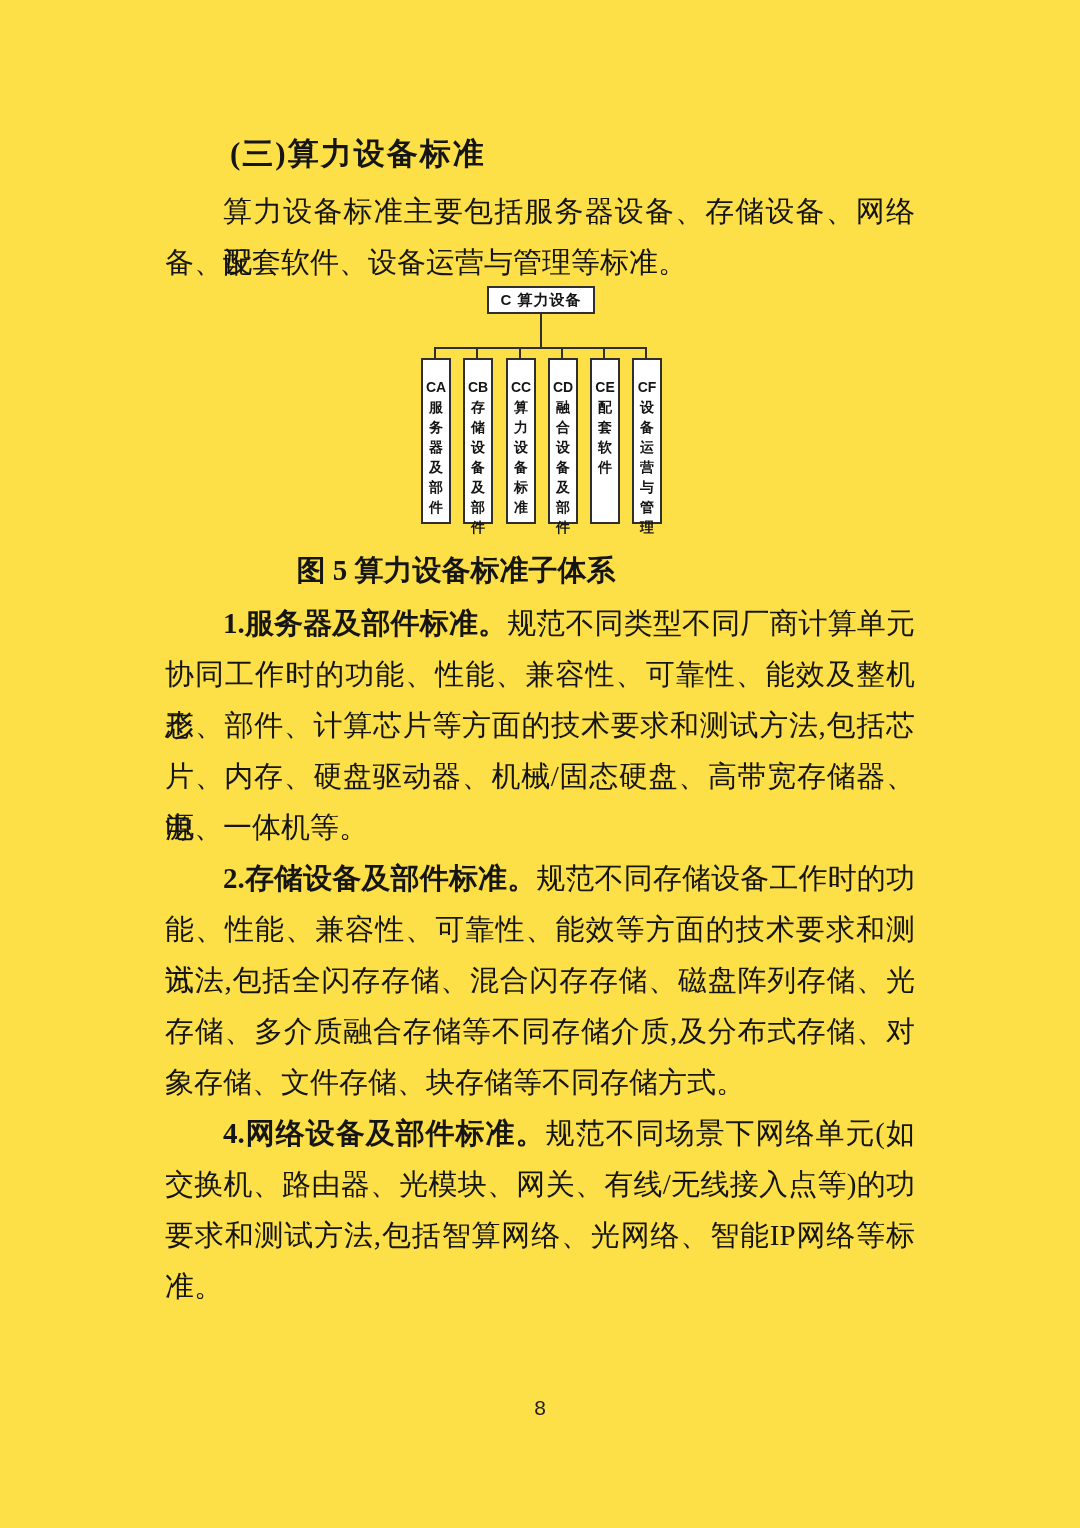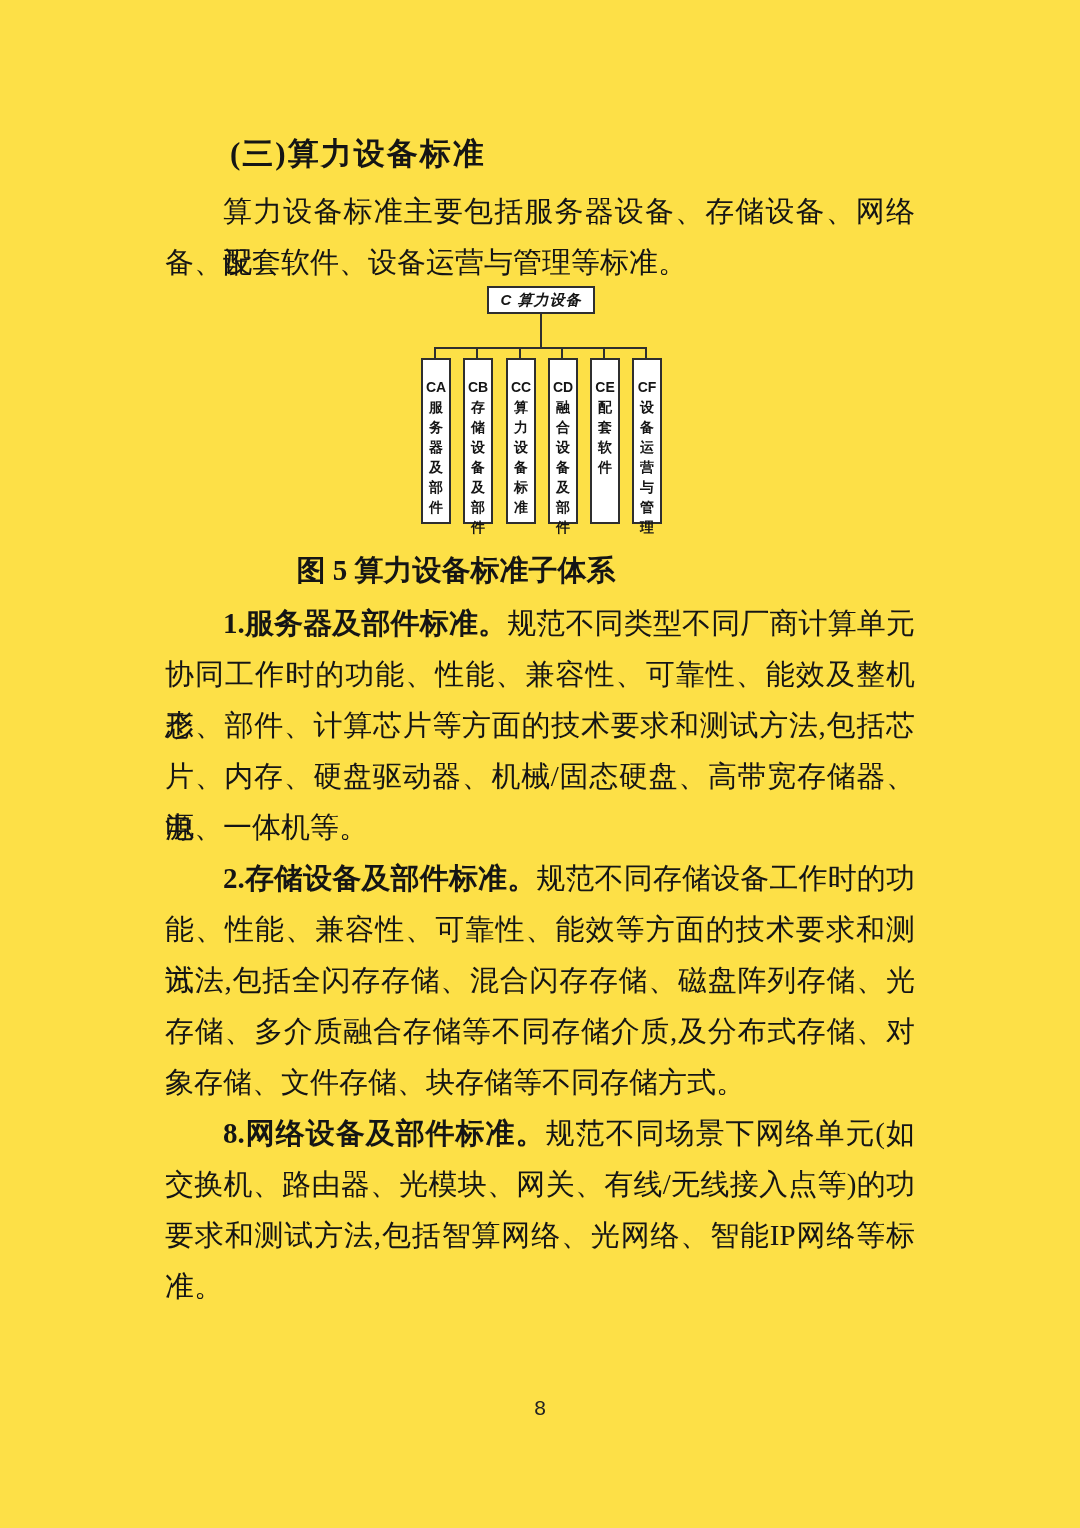--- a/index.html
+++ b/index.html
@@ -32,21 +32,21 @@
   .figure { position:absolute; left:421px; top:286px; width:242px; height:240px; }
   .figure .box {
     position:absolute; box-sizing:border-box;
     border:2px solid #2f2f2f;
     font-family:"Liberation Sans", sans-serif;
     font-weight:bold; background:#fff;
   }
   .rootbox {
     left:66px; top:0; width:108px; height:28px;
     display:flex; align-items:center; justify-content:center;
-    font-size:15px; letter-spacing:1px;font-style:italic;
+    font-size:15px; letter-spacing:1px;
   }
   .conn { position:absolute; background:#2f2f2f; }
   .vline { left:119px; top:28px; width:2px; height:33px; }
   .hline { left:13px; top:61px; width:213px; height:2px; }
   .stub  { top:61px; width:2px; height:11px; }
   .child {
     top:72px; width:30px; height:166px;
     font-size:14px; line-height:20px;
     text-align:center; word-break:break-all;
     padding-top:17px;
@@ -101,21 +101,21 @@
     <div class="line j">态、部件、计算芯片等方面的技术要求和测试方法,包括芯</div>
     <div class="line j">片、内存、硬盘驱动器、机械/固态硬盘、高带宽存储器、电</div>
     <div class="line last">源、一体机等。</div>
 
     <div class="line j indent"><span class="lead">2.存储设备及部件标准。</span><span>规范不同存储设备工作时的功</span></div>
     <div class="line j">能、性能、兼容性、可靠性、能效等方面的技术要求和测试</div>
     <div class="line j">方法,包括全闪存存储、混合闪存存储、磁盘阵列存储、光</div>
     <div class="line j">存储、多介质融合存储等不同存储介质,及分布式存储、对</div>
     <div class="line last">象存储、文件存储、块存储等不同存储方式。</div>
 
-    <div class="line j indent"><span class="lead">8.网络设备及部件标准。</span><span>规范不同场景下网络单元(如</span></div>
+    <div class="line j indent"><span class="lead">4.网络设备及部件标准。</span><span>规范不同场景下网络单元(如</span></div>
     <div class="line j">交换机、路由器、光模块、网关、有线/无线接入点等)的功</div>
     <div class="line j">要求和测试方法,包括智算网络、光网络、智能IP网络等标</div>
     <div class="line last">准。</div>
   </div>
 
   <div class="pagenum">8</div>
 
 </div>
 
 </body></html>

